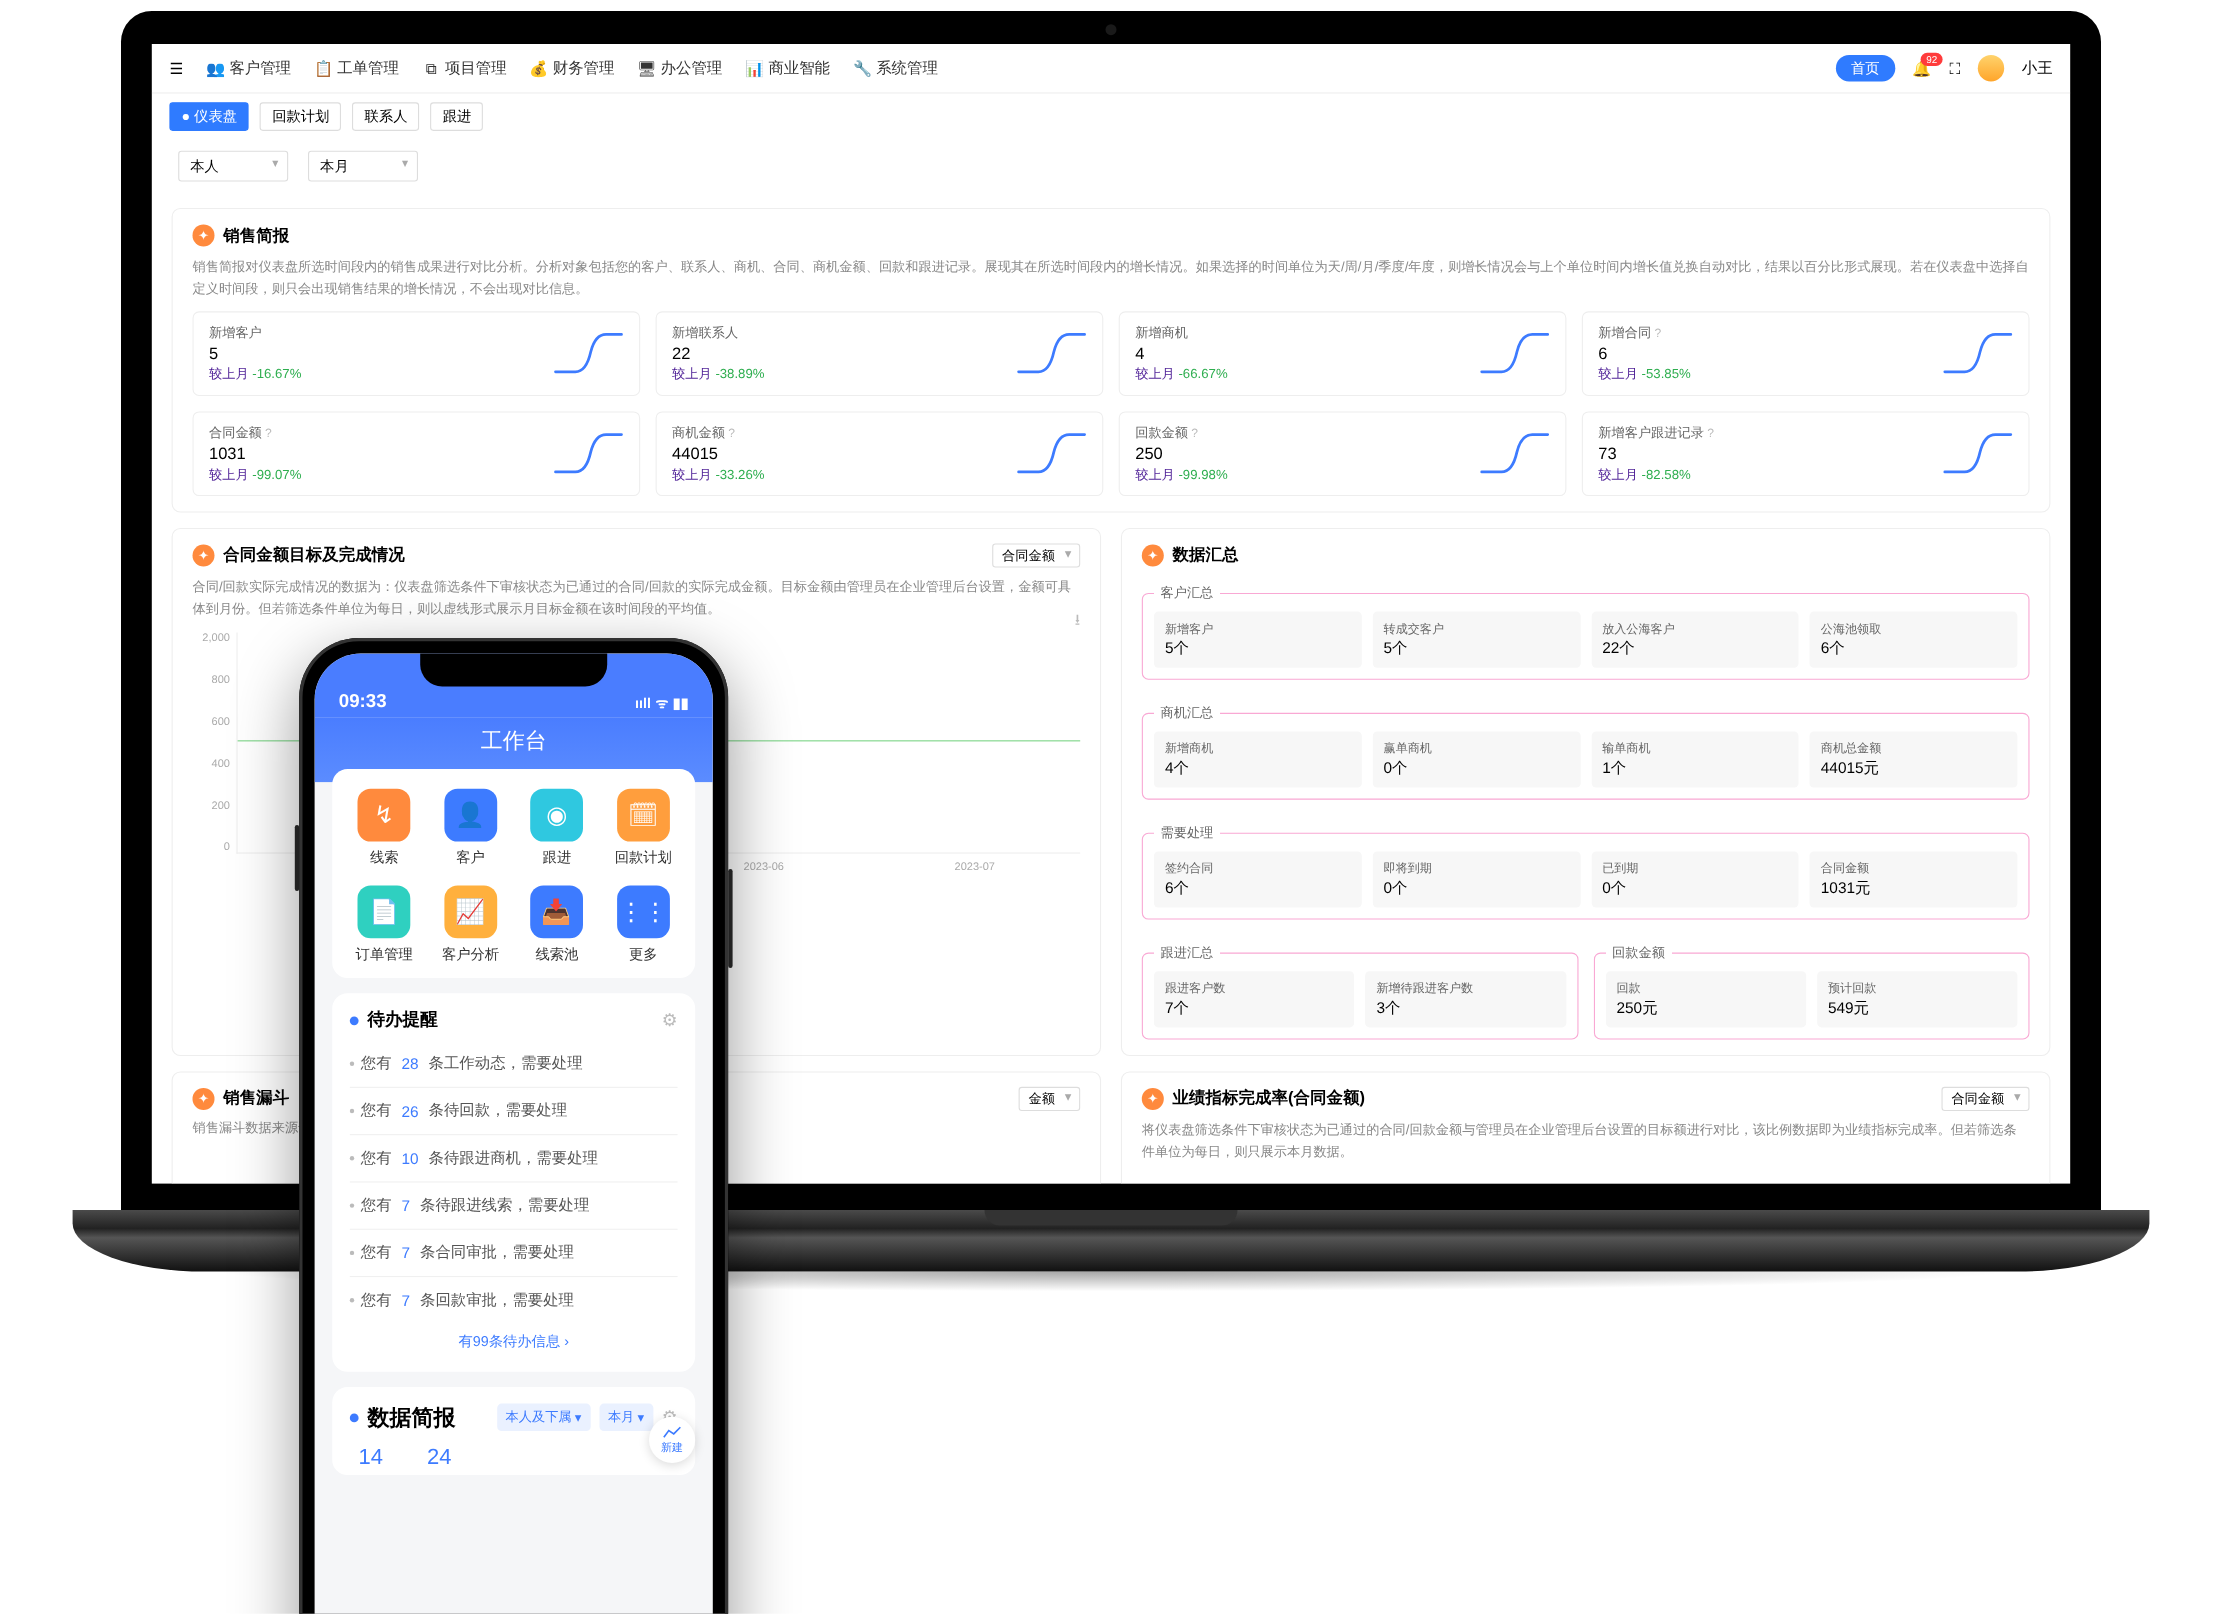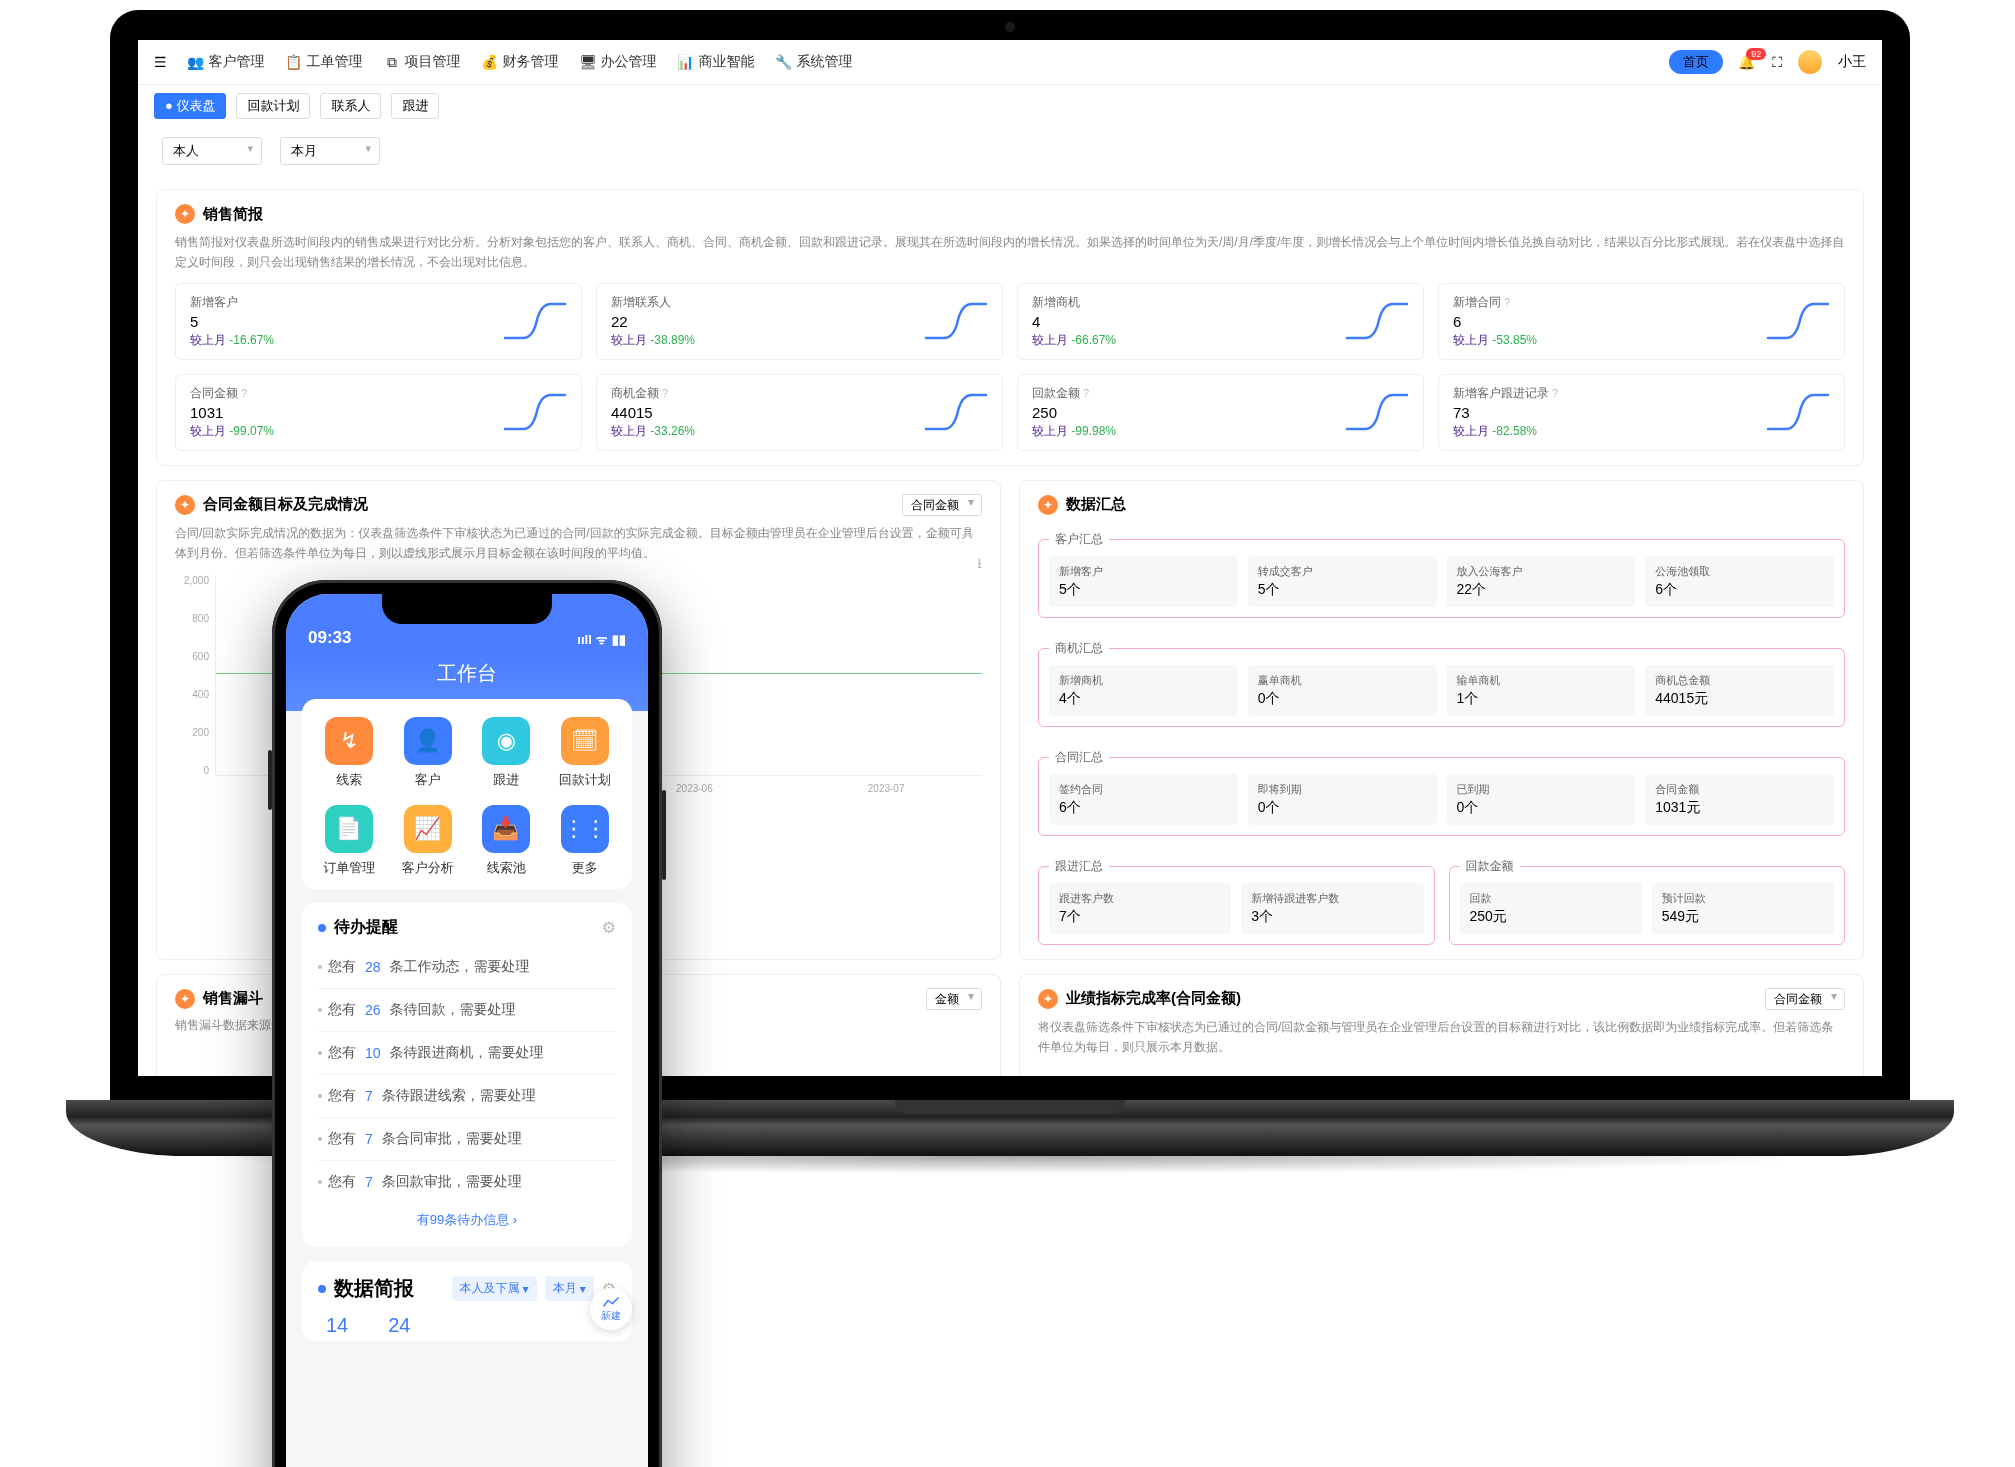--- a/index.html
+++ b/index.html
@@ -58,21 +58,21 @@
   display: flex; align-items: center;
   padding: 10px 16px;
   border-bottom: 1px solid #eee;
   font-size: 14px;
   gap: 22px;
 }
 .topbar .nav { display: flex; gap: 22px; align-items: center; color: #333; }
 .nav-item { display: flex; align-items: center; gap: 5px; cursor: pointer; white-space: nowrap; }
 .nav-item .nicon { width: 15px; height: 15px; display: inline-flex; align-items: center; justify-content: center; }
 .topbar .right { margin-left: auto; display: flex; align-items: center; gap: 16px; }
-.pill { background: #2f7bff; color: #000000; padding: 3px 14px; border-radius: 14px; font-size: 13px; }
+.pill { background: #2f7bff; color: #ffffff; padding: 3px 14px; border-radius: 14px; font-size: 13px; }
 .bell-wrap { position: relative; }
 .badge-dot { position: absolute; top: -6px; right: -10px; background: #ff3b3b; color: #fff; font-size: 9px; padding: 1px 5px; border-radius: 8px; }
 .avatar { width: 24px; height: 24px; border-radius: 50%; background: linear-gradient(#ffd36c,#ffa52a); display:inline-block; }
 
 
 .filterbar {
   display: flex; gap: 10px; padding: 8px 16px; font-size: 13px;
 }
 .tab-btn {
   padding: 3px 10px; border: 1px solid #ddd; border-radius: 3px; background: #fff;
@@ -457,21 +457,21 @@
                       <div class="k">输单商机</div>
                       <div class="v">1个</div>
                     </div>
                     <div class="kv">
                       <div class="k">商机总金额</div>
                       <div class="v">44015元</div>
                     </div>
                   </div>
                 </fieldset>
                 <fieldset class="group full">
-                  <legend>合同汇总</legend>
+                  <legend>需要处理</legend>
                   <div class="kv-grid">
                     <div class="kv">
                       <div class="k">签约合同</div>
                       <div class="v">6个</div>
                     </div>
                     <div class="kv">
                       <div class="k">即将到期</div>
                       <div class="v">0个</div>
                     </div>
                     <div class="kv">

